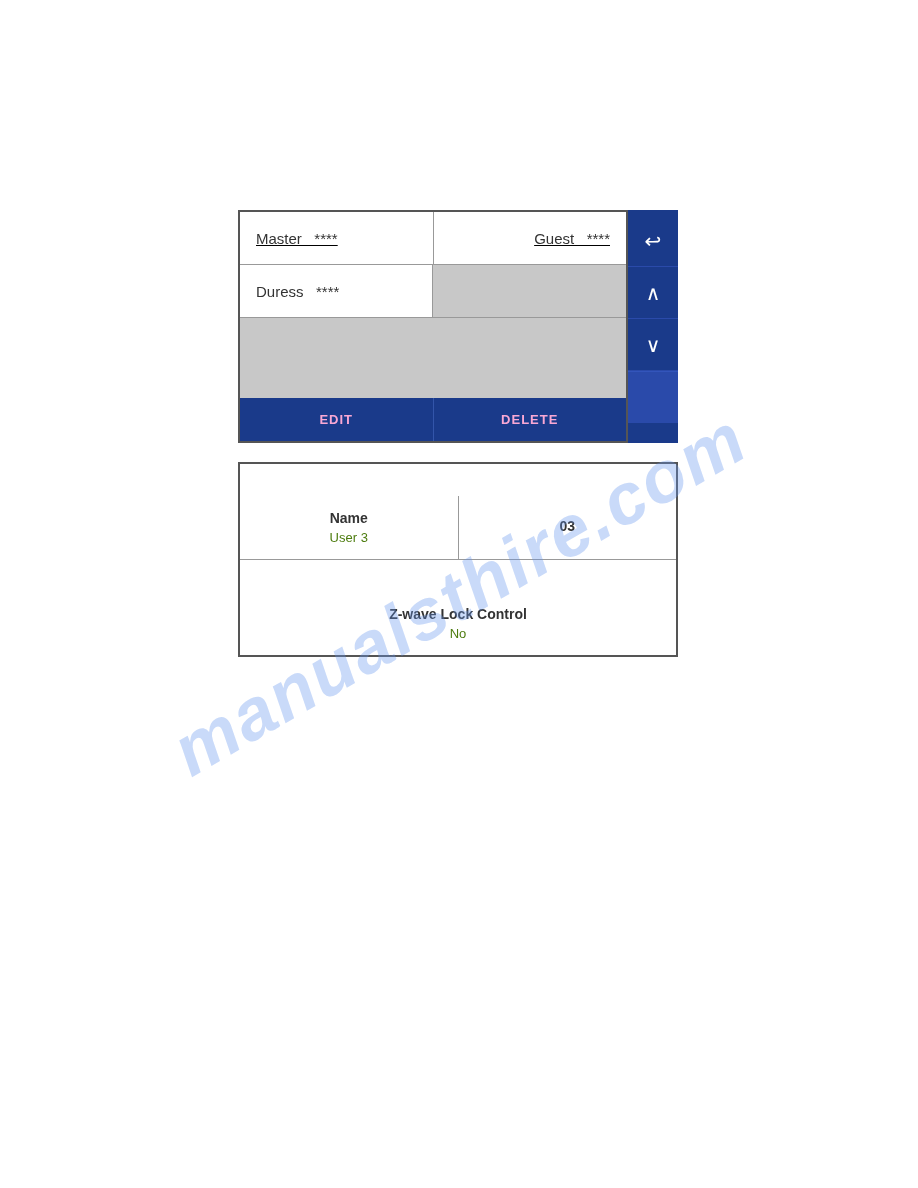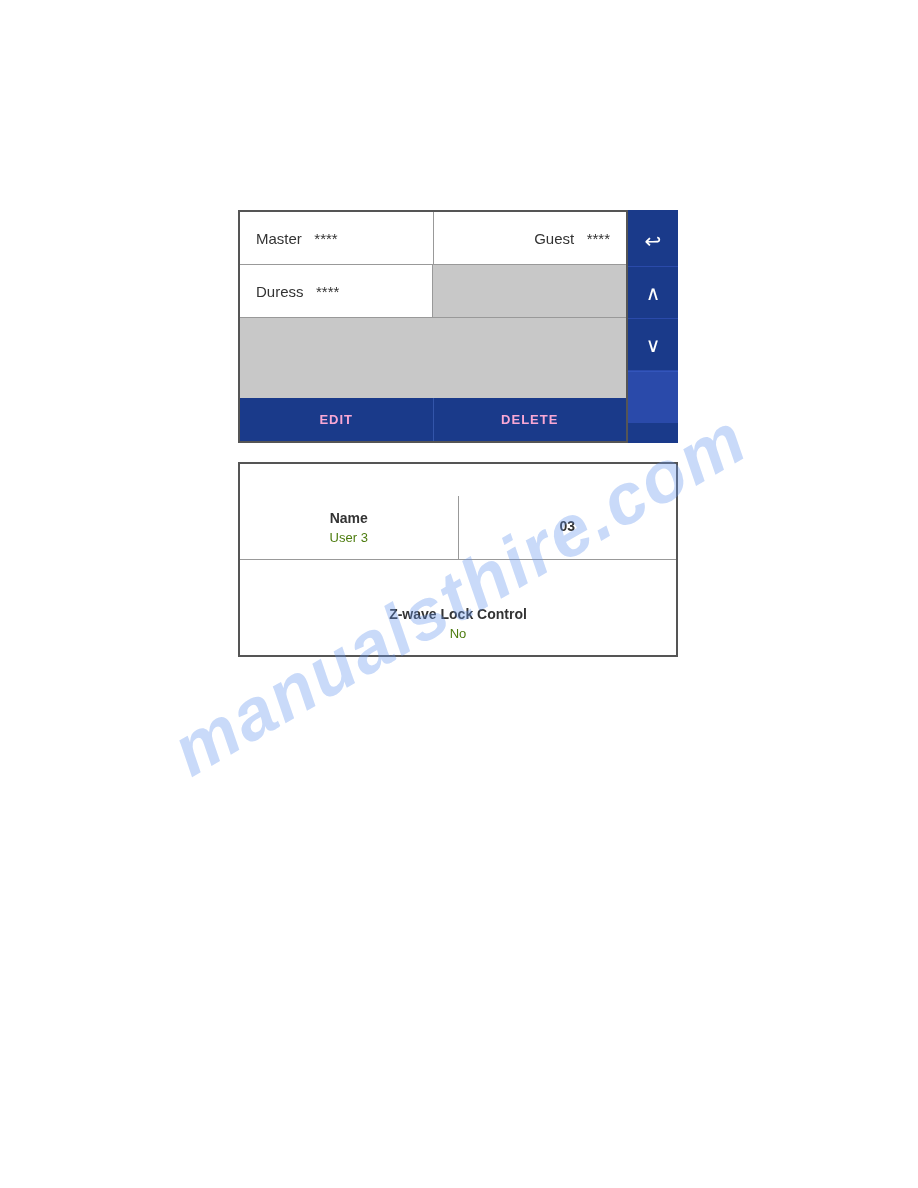--- a/index.html
+++ b/index.html
@@ -55,20 +55,21 @@
       border: 2px solid #555;
       width: 390px;
       display: flex;
       flex-direction: column;
     }
 
     .top-panel-users-row {
       display: flex;
       flex-direction: row;
       border-bottom: 1px solid #999;
+      text-decoration: underline;
     }
 
     .user-cell {
       flex: 1;
       padding: 12px 16px;
       font-size: 15px;
       color: #333;
       border-right: 1px solid #999;
       background: #fff;
       min-height: 52px;

